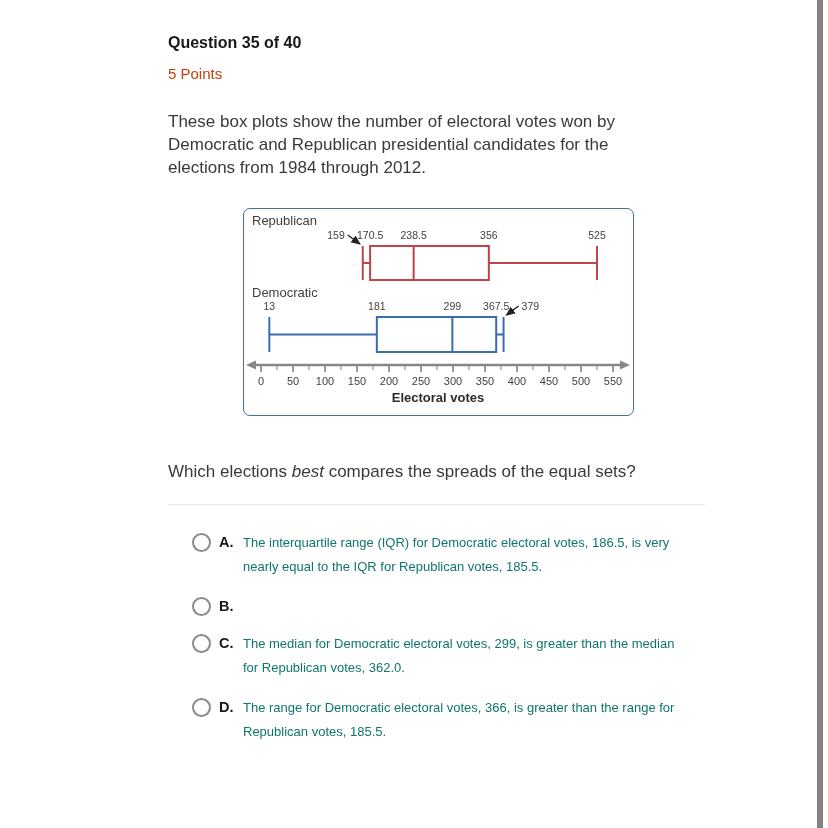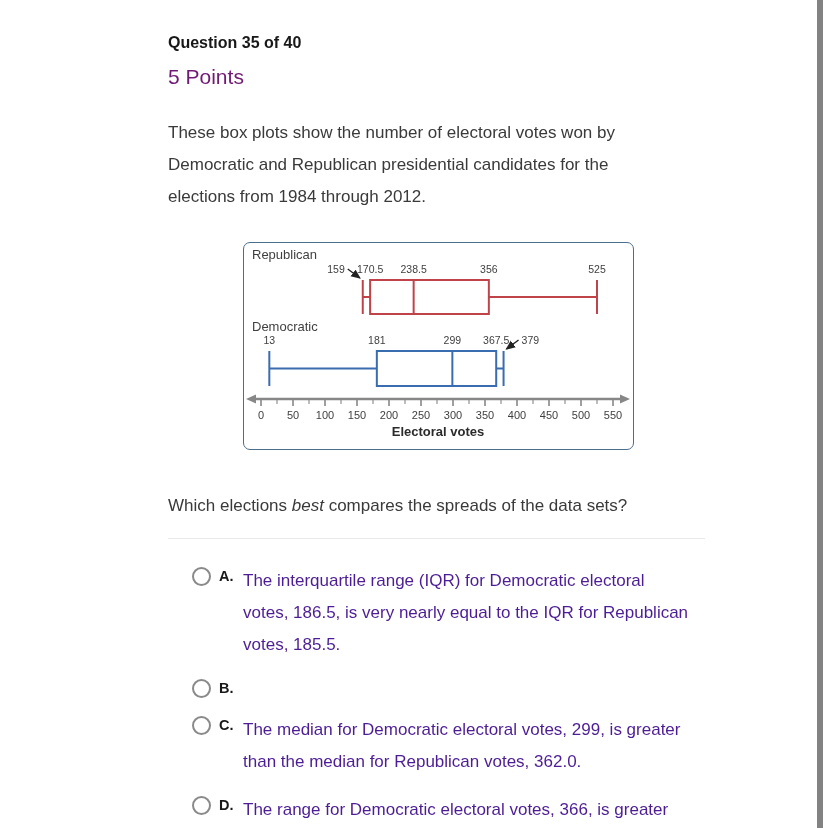--- a/index.html
+++ b/index.html
@@ -3,40 +3,40 @@
 <meta charset="utf-8">
 <style>
   * { box-sizing: border-box; }
   html,body { margin:0; padding:0; }
   body {
     width:828px; height:828px; background:#ffffff; position:relative; overflow:hidden;
     font-family:"Liberation Sans", sans-serif; color:#3a3a3a;
   }
   .content { position:absolute; left:168px; top:34px; width:545px; }
   .q-header { font-size:16px; font-weight:bold; color:#181818; margin:0 0 13px 0; }
-  .points   { font-size:21px; color:#701a75; margin:0 0 28px 0; }
-  .intro    { font-size:17px; line-height:32px; color:#3a3a3a; margin:0; width:505px; }
+  .points   { font-size:15px; color:#c2410c; margin:0 0 28px 0; }
+  .intro    { font-size:17px; line-height:23px; color:#3a3a3a; margin:0; width:505px; }
   .chart-card {
     margin:29px 0 0 75px; width:391px; height:208px;
     border:1.5px solid #4c6e8d; border-radius:7px; background:#fff;
   }
   .chart-card svg { display:block; }
   svg text { font-family:"Liberation Sans", sans-serif; }
   .question { font-size:17px; color:#3a3a3a; margin:46px 0 0 0; }
   .question .em { font-style:italic;margin-top:16px; }
   .divider { margin:22px 0 0 0; width:537px; height:1px; background:#e9e9e9; border:none; }
   .options { margin:26px 0 0 24px; }
   .option  { display:flex; align-items:flex-start; margin-bottom:16px; }
   .radio {
     width:19px; height:19px; border:2px solid #8a8a8a; border-radius:50%;
     flex:0 0 auto; margin-top:2px; background:#fff; cursor:pointer;
   }
   .letter { font-size:14.5px; font-weight:bold; color:#181818; flex:0 0 auto;
             width:16px; margin:3px 8px 0 8px; }
-  .option-text { font-size:17px; line-height:32px; color:#4c1d95; width:447px; }
+  .option-text { font-size:13px; line-height:24px; color:#0f766e; width:447px; }
   .scrollbar { position:absolute; top:0; right:5px; width:6px; height:828px; background:#828282; }
 </style>
 </head>
 <body>
 
 <div class="content">
   <p class="q-header">Question 35 of 40</p>
   <p class="points">5 Points</p>
   <p class="intro">These box plots show the number of electoral votes won by Democratic and Republican presidential candidates for the elections from 1984 through 2012.</p>
 
@@ -108,21 +108,21 @@
         <line x1="321" y1="157" x2="321" y2="161" stroke="#878787" stroke-width="1.1"></line>
         <line x1="337" y1="157" x2="337" y2="163" stroke="#878787" stroke-width="1.6"></line>
         <text x="337" y="176" font-size="11" fill="#3f3f3f" text-anchor="middle">500</text>
         <line x1="353" y1="157" x2="353" y2="161" stroke="#878787" stroke-width="1.1"></line>
         <line x1="369" y1="157" x2="369" y2="163" stroke="#878787" stroke-width="1.6"></line>
         <text x="369" y="176" font-size="11" fill="#3f3f3f" text-anchor="middle">550</text>
         <text x="194" y="193" font-size="13" font-weight="bold" fill="#2b2b2b" text-anchor="middle">Electoral votes</text>
       </svg>
   </div>
 
-  <p class="question"><span>Which elections </span><span class="em">best</span><span> compares the spreads of the data sets?</span></p>
+  <p class="question"><span>Which elections </span><span class="em">best</span><span> compares the spreads of the equal sets?</span></p>
 
   <hr class="divider">
 
   <div class="options">
     <div class="option">
       <div class="radio"></div>
       <div class="letter">A.</div>
       <div class="option-text">The interquartile range (IQR) for Democratic electoral votes, 186.5, is very nearly equal to the IQR for Republican votes, 185.5.</div>
     </div>
     <div class="option">

